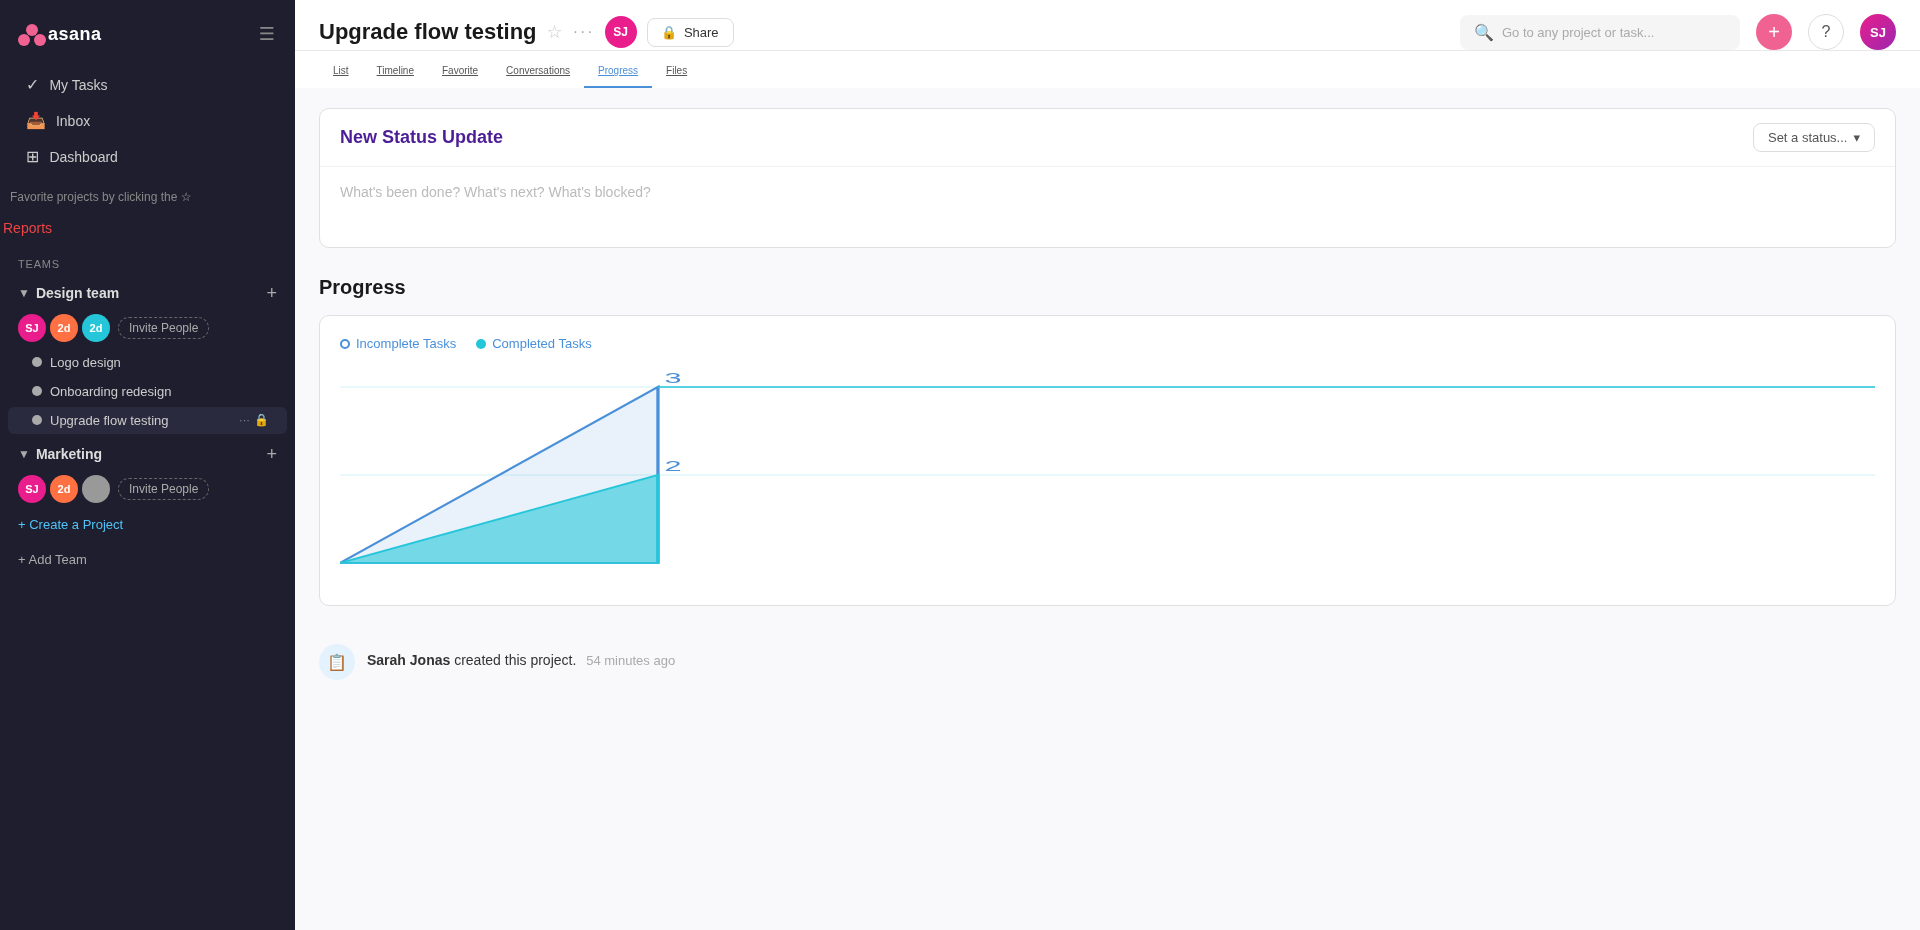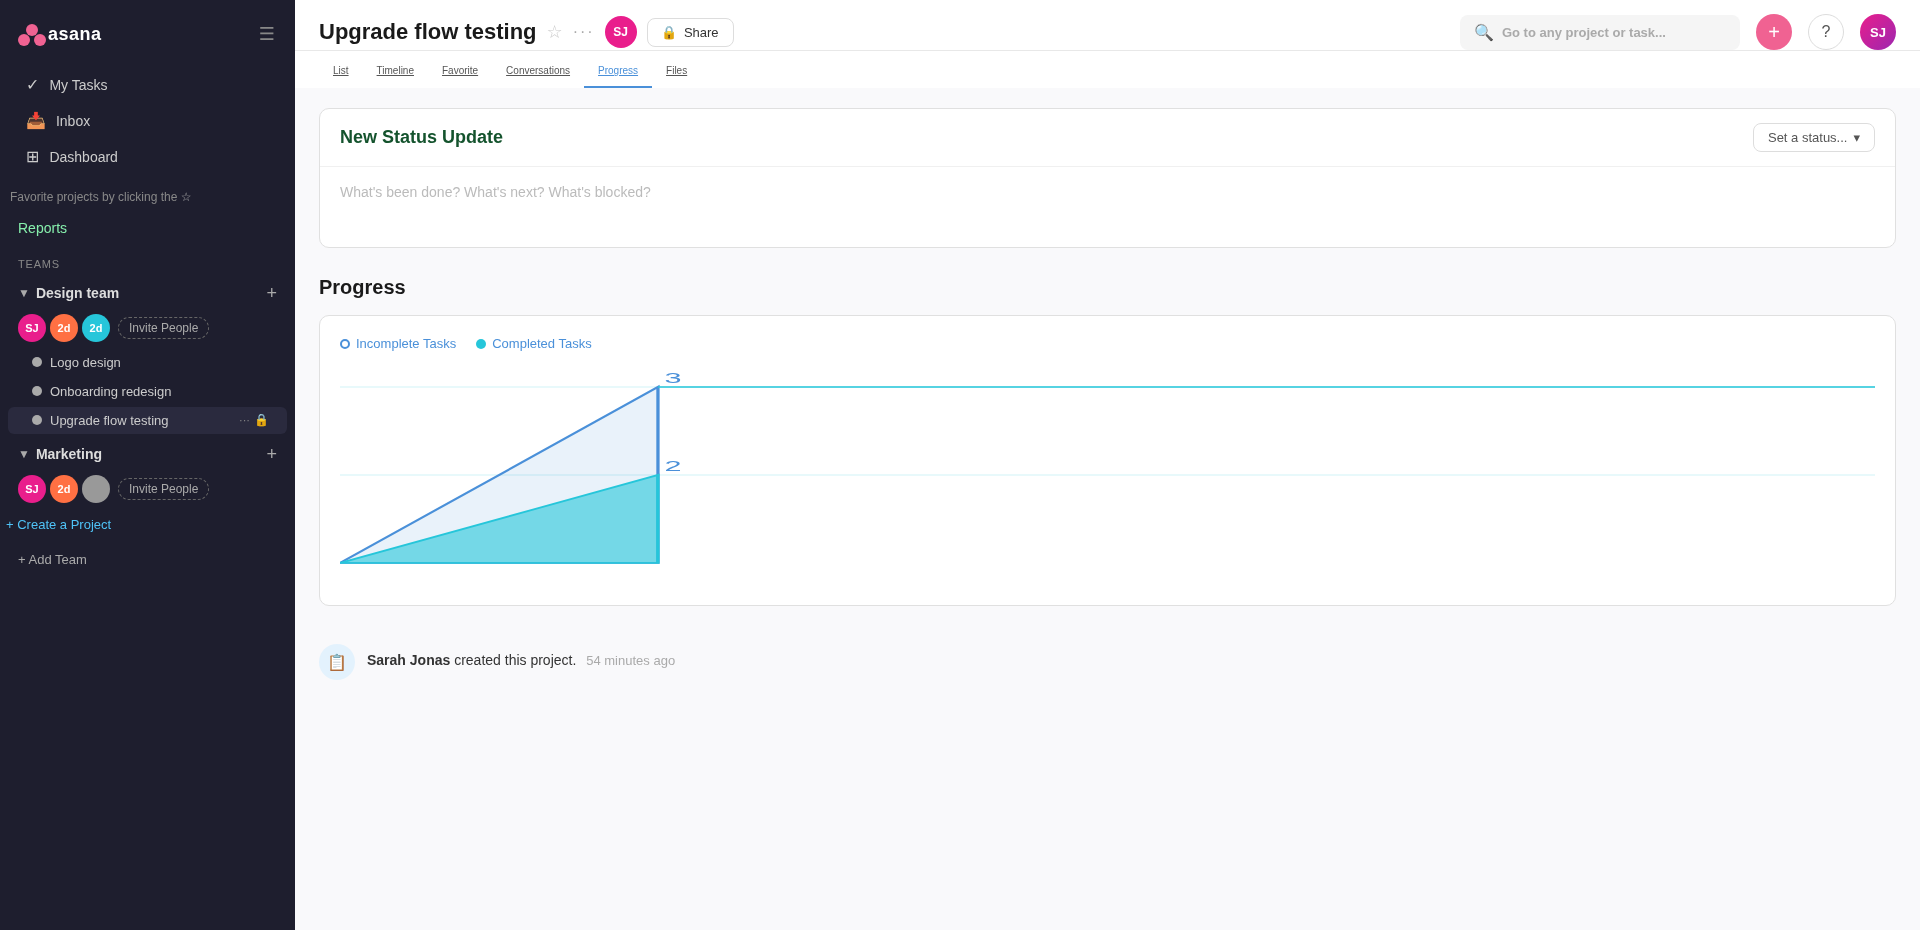--- a/index.html
+++ b/index.html
@@ -87,23 +87,23 @@
     .sidebar-hint .star-icon { color: #aaa; }
 
     .sidebar-link {
       padding: 6px 18px;
       font-size: 13px;
       color: #888;
       cursor: pointer;
     }
 
     .sidebar-reports {
-      padding: 8px 18px;
+      padding: 8px 3px;
       font-size: 14px;
-      color: #86efac;
+      color: #ef4444;
       cursor: pointer;
     }
 
     .sidebar-section-header {
       display: flex;
       align-items: center;
       justify-content: space-between;
       padding: 10px 18px 6px 18px;
       cursor: pointer;
     }
@@ -185,21 +185,21 @@
       color: #888;
       font-size: 11px;
     }
 
     .lock-icon { font-size: 12px; }
 
     .create-project-btn {
       display: flex;
       align-items: center;
       gap: 6px;
-      padding: 8px 6px;
+      padding: 8px 18px;
       font-size: 13px;
       color: #4fc3f7;
       cursor: pointer;
     }
 
     .add-team-btn {
       display: flex;
       align-items: center;
       gap: 6px;
       padding: 8px 18px;
@@ -257,21 +257,20 @@
       background: #f5f5f5;
       border-radius: 8px;
       padding: 8px 14px;
       width: 280px;
       cursor: pointer;
     }
 
     .search-bar-text {
       font-size: 13px;
       color: #aaa;
-      font-weight: bold;
     }
 
     .topbar-icon-btn {
       width: 36px;
       height: 36px;
       border-radius: 50%;
       display: flex;
       align-items: center;
       justify-content: center;
       cursor: pointer;
@@ -366,21 +365,21 @@
       display: flex;
       align-items: center;
       justify-content: space-between;
       padding: 14px 20px;
       border-bottom: 1px solid #f0f0f0;
     }
 
     .status-card-title {
       font-size: 18px;
       font-weight: 600;
-      color: #14532d;
+      color: #4c1d95;
     }
 
     .set-status-btn {
       background: #fff;
       border: 1.5px solid #ddd;
       border-radius: 8px;
       padding: 6px 14px;
       font-size: 13px;
       color: #555;
       cursor: pointer;

